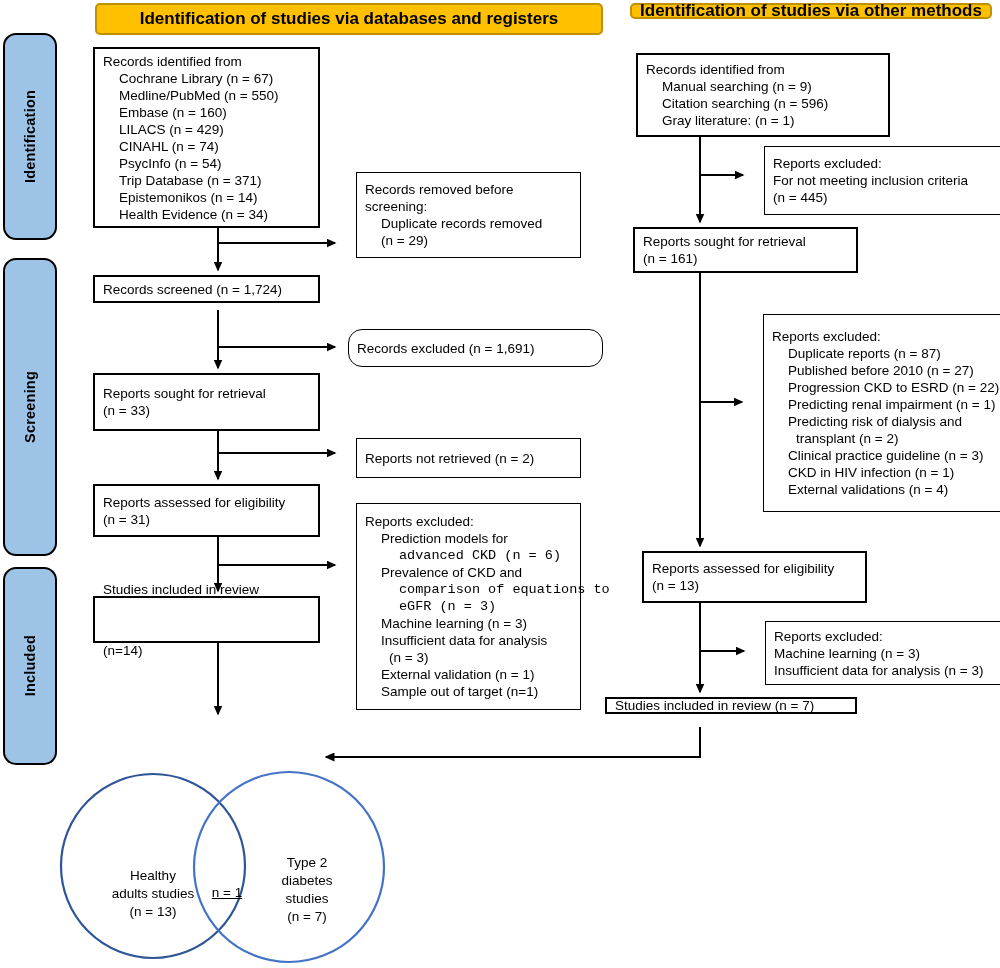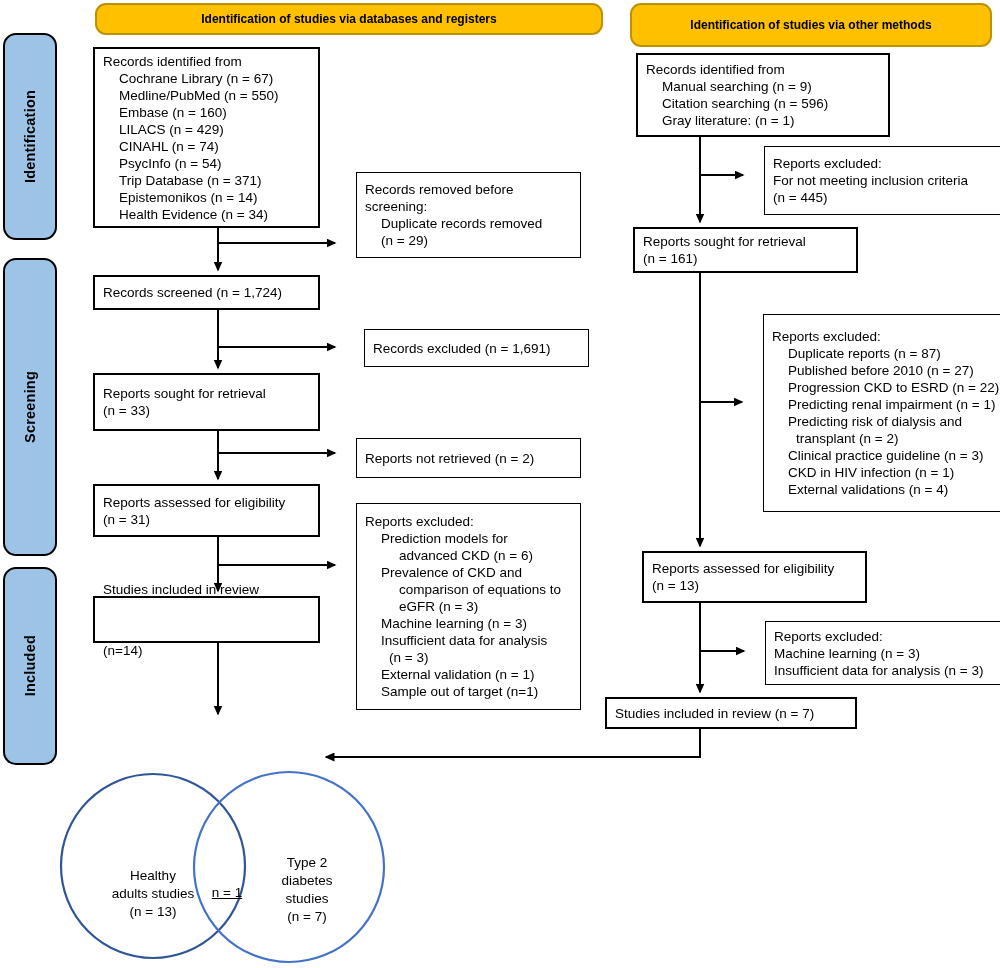--- a/index.html
+++ b/index.html
@@ -17,23 +17,23 @@
     pointer-events: none;
   }
   .flowline { stroke: var(--arrow, #000); stroke-width: 2; fill: none; }
   .venn-left-circle  { fill: none; stroke: var(--venn-left, #2E5597); stroke-width: 2.2; }
   .venn-right-circle { fill: none; stroke: var(--venn-right, #4473C5); stroke-width: 2.2; }
 
   .header {
     position: absolute; z-index: 2;
     background: var(--header-fill, #FFC000);
     border: 2px solid var(--header-border, #BF9000);
-    border-radius: 11px;
+    border-radius: 5px;
     display: flex; align-items: center; justify-content: center;
-    font-weight: bold; font-size: 12px;
+    font-weight: bold; font-size: 17px;
     box-sizing: border-box;
   }
   .stage {
     position: absolute; z-index: 2;
     background: var(--stage-fill, #9DC3E6);
     border: 2px solid var(--stage-border, #000);
     border-radius: 13px;
     display: flex; align-items: center; justify-content: center;
     box-sizing: border-box;
   }
@@ -50,21 +50,21 @@
     border: 2px solid var(--box-border, #000);
     box-sizing: border-box;
     padding: 5px 8px;
     font-size: 13.5px;
     display: flex; flex-direction: column; justify-content: center;
   }
   .box.thin { border-width: 1.5px; margin-left: 16px; }
   .line { line-height: 17px; white-space: nowrap; }
   .ind1 { padding-left: 16px; }
   .ind2 { padding-left: 24px; }
-  .ind3 { padding-left: 34px; }
+  .ind3 { padding-left: 34px; font-family: Liberation Mono, monospace; }
   .venn-label {
     position: absolute; z-index: 2;
     text-align: center; font-size: 13.5px; margin-top: 30px;
   }
   .venn-label .line { line-height: 18px; }
 </style>
 </head>
 <body>
 
 <div class="canvas">
@@ -94,21 +94,21 @@
     <line class="flowline" x1="700" y1="651" x2="744" y2="651" marker-end="url(#ah)"></line>
     <polyline class="flowline" points="700,727 700,757 326,757" marker-end="url(#ah)"></polyline>
 
     <circle class="venn-left-circle" cx="153" cy="866" r="92"></circle>
     <circle class="venn-right-circle" cx="289" cy="867" r="95"></circle>
   </svg>
 
   <div class="header" style="left:95px; top:3px; width:508px; height:32px;">
     <span>Identification of studies via databases and registers</span>
   </div>
-  <div class="header" style="left:630px; top:3px; width:362px; height:44px;">
+  <div class="header" style="left:630px; top:3px; width:362px; height:16px;">
     <span>Identification of studies via other methods</span>
   </div>
 
   <div class="stage" style="left:3px; top:33px; width:54px; height:207px;">
     <span>Identification</span>
   </div>
   <div class="stage" style="left:3px; top:258px; width:54px; height:298px;">
     <span>Screening</span>
   </div>
   <div class="stage" style="left:3px; top:567px; width:54px; height:198px;">
@@ -120,21 +120,21 @@
       <div class="line ind1">Cochrane Library (n = 67)</div>
       <div class="line ind1">Medline/PubMed (n = 550)</div>
       <div class="line ind1">Embase (n = 160)</div>
       <div class="line ind1">LILACS (n = 429)</div>
       <div class="line ind1">CINAHL (n = 74)</div>
       <div class="line ind1">PsycInfo (n = 54)</div>
       <div class="line ind1">Trip Database (n = 371)</div>
       <div class="line ind1">Epistemonikos (n = 14)</div>
       <div class="line ind1">Health Evidence (n = 34)</div>
     </div>
-  <div class="box" style="left:93px; top:275px; width:227px; height:35px;">
+  <div class="box" style="left:93px; top:275px; width:227px; height:28px;">
       <div class="line">Records screened (n = 1,724)</div>
     </div>
   <div class="box" style="left:93px; top:373px; width:227px; height:58px;">
       <div class="line">Reports sought for retrieval</div>
       <div class="line">(n = 33)</div>
     </div>
   <div class="box" style="left:93px; top:484px; width:227px; height:53px;">
       <div class="line">Reports assessed for eligibility</div>
       <div class="line">(n = 31)</div>
     </div>
@@ -142,21 +142,21 @@
       <div class="line">Studies included in review</div>
       <div class="line">(n=14)</div>
     </div>
 
   <div class="box thin" style="left:340px; top:172px; width:225px; height:86px;">
       <div class="line">Records removed before</div>
       <div class="line">screening:</div>
       <div class="line ind1">Duplicate records removed</div>
       <div class="line ind1">(n = 29)</div>
     </div>
-  <div class="box thin" style="left:348px; top:329px; width:225px; height:38px;">
+  <div class="box thin" style="left:332px; top:329px; width:255px; height:38px;border-radius:14px;">
       <div class="line">Records excluded (n = 1,691)</div>
     </div>
   <div class="box thin" style="left:340px; top:438px; width:225px; height:40px;">
       <div class="line">Reports not retrieved (n = 2)</div>
     </div>
   <div class="box thin" style="left:340px; top:503px; width:225px; height:207px;">
       <div class="line">Reports excluded:</div>
       <div class="line ind1">Prediction models for</div>
       <div class="line ind3">advanced CKD (n = 6)</div>
       <div class="line ind1">Prevalence of CKD and</div>
@@ -176,21 +176,21 @@
       <div class="line ind1">Gray literature: (n = 1)</div>
     </div>
   <div class="box" style="left:633px; top:227px; width:225px; height:46px;">
       <div class="line">Reports sought for retrieval</div>
       <div class="line">(n = 161)</div>
     </div>
   <div class="box" style="left:642px; top:551px; width:225px; height:52px;">
       <div class="line">Reports assessed for eligibility</div>
       <div class="line">(n = 13)</div>
     </div>
-  <div class="box" style="left:605px; top:697px; width:252px; height:32px;">
+  <div class="box" style="left:605px; top:697px; width:252px; height:17px;">
       <div class="line">Studies included in review (n = 7)</div>
     </div>
 
   <div class="box thin" style="left:748px; top:146px; width:247px; height:69px;">
       <div class="line">Reports excluded:</div>
       <div class="line">For not meeting inclusion criteria</div>
       <div class="line">(n = 445)</div>
     </div>
   <div class="box thin" style="left:747px; top:314px; width:248px; height:198px; padding-right:2px;">
       <div class="line">Reports excluded:</div>

